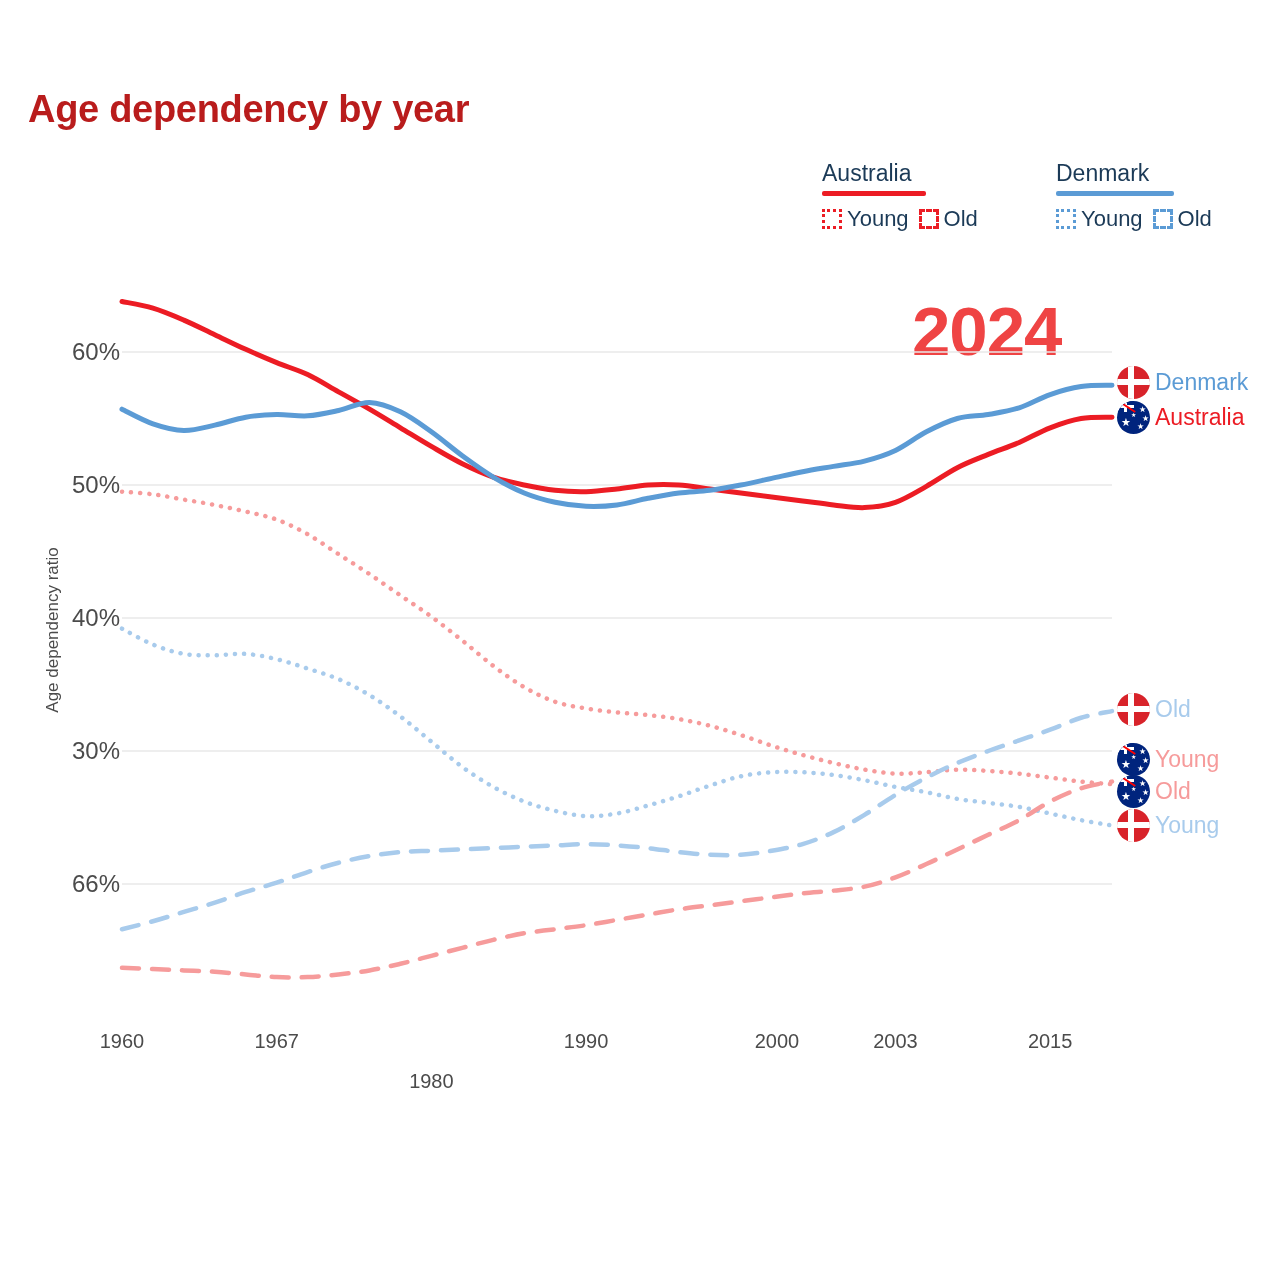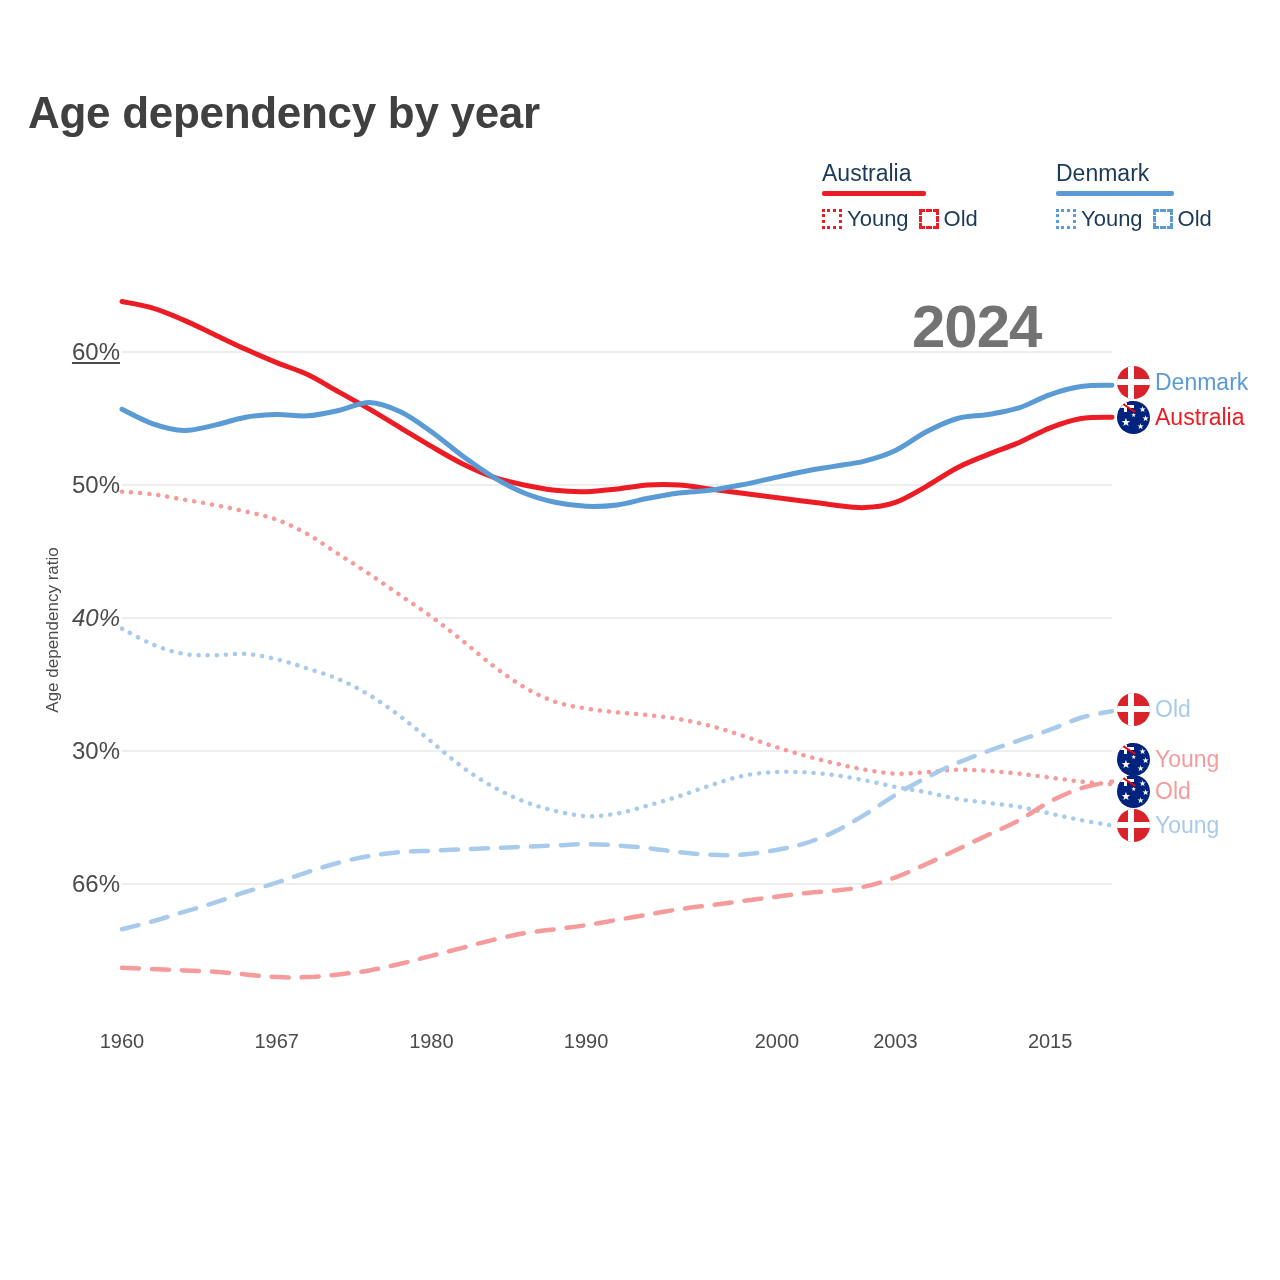--- a/index.html
+++ b/index.html
@@ -15,23 +15,23 @@
     overflow: hidden;
   }
   #page {
     position: absolute;
     inset: 0;
   }
   .chart-title {
     position: absolute;
     left: 28px;
     top: 88px;
-    font-size: 44px;
+    font-size: 38px;
     font-weight: bold;
-    color: #404040;
+    color: #b91c1c;
     letter-spacing: -0.3px;
   }
 
   
   .legend {
     position: absolute;
     left: 812px;
     top: 160px;
     width: 450px;
     height: 80px;
@@ -96,23 +96,23 @@
     width: 200px;
     text-align: center;
     transform: rotate(-90deg);
     font-size: 17px;
     color: #4b4b4b;
   }
   .watermark-year {
     position: absolute;
     left: 912px;
     top: 292px;
-    font-size: 60px;
+    font-size: 69px;
     font-weight: bold;
-    color: #737373;
+    color: #ef4444;
     letter-spacing: -1px;
   }
   .ytick {
     position: absolute;
     right: 1160px;
     width: 120px;
     text-align: right;
     font-size: 24px;
     color: #4b4b4b;
     transform: translateY(-14px);
@@ -263,28 +263,28 @@
         <path d="M 122.00 301.46 C 127.16 302.57, 142.63 305.01, 152.94 308.11 C 163.25 311.21, 173.56 315.65, 183.88 320.08 C 194.19 324.51, 204.50 329.83, 214.81 334.71 C 225.13 339.59, 235.44 344.69, 245.75 349.34 C 256.06 353.99, 266.38 358.43, 276.69 362.64 C 287.00 366.85, 297.31 369.73, 307.63 374.61 C 317.94 379.49, 328.25 386.14, 338.56 391.90 C 348.88 397.66, 359.19 403.20, 369.50 409.19 C 379.81 415.17, 390.13 421.60, 400.44 427.81 C 410.75 434.02, 421.06 440.45, 431.38 446.43 C 441.69 452.41, 452.00 458.62, 462.31 463.72 C 472.63 468.82, 482.94 473.47, 493.25 477.02 C 503.56 480.57, 513.88 482.78, 524.19 485.00 C 534.50 487.22, 544.81 489.21, 555.13 490.32 C 565.44 491.43, 575.75 491.87, 586.06 491.65 C 596.38 491.43, 606.69 490.10, 617.00 488.99 C 627.31 487.88, 637.63 485.67, 647.94 485.00 C 658.25 484.33, 668.56 484.33, 678.88 485.00 C 689.19 485.67, 699.50 487.66, 709.81 488.99 C 720.13 490.32, 730.44 491.65, 740.75 492.98 C 751.06 494.31, 761.38 495.64, 771.69 496.97 C 782.00 498.30, 792.31 499.63, 802.63 500.96 C 812.94 502.29, 823.25 503.84, 833.56 504.95 C 843.88 506.06, 854.19 508.05, 864.50 507.61 C 874.81 507.17, 885.13 505.84, 895.44 502.29 C 905.75 498.74, 916.06 492.09, 926.38 486.33 C 936.69 480.57, 947.00 473.03, 957.31 467.71 C 967.63 462.39, 977.94 458.62, 988.25 454.41 C 998.56 450.20, 1008.88 446.87, 1019.19 442.44 C 1029.50 438.01, 1039.81 431.80, 1050.13 427.81 C 1060.44 423.82, 1070.75 420.27, 1081.06 418.50 C 1091.38 416.73, 1106.84 417.39, 1112.00 417.17" fill="none" stroke="#ec1c24" stroke-linecap="round" stroke-linejoin="round" stroke-width="5"></path>
         <path d="M 122.00 409.19 C 127.16 411.63, 142.63 420.27, 152.94 423.82 C 163.25 427.37, 173.56 430.25, 183.88 430.47 C 194.19 430.69, 204.50 427.37, 214.81 425.15 C 225.13 422.93, 235.44 418.94, 245.75 417.17 C 256.06 415.40, 266.38 414.73, 276.69 414.51 C 287.00 414.29, 297.31 416.50, 307.63 415.84 C 317.94 415.17, 328.25 412.74, 338.56 410.52 C 348.88 408.30, 359.19 402.32, 369.50 402.54 C 379.81 402.76, 390.13 406.97, 400.44 411.85 C 410.75 416.73, 421.06 424.49, 431.38 431.80 C 441.69 439.12, 452.00 448.20, 462.31 455.74 C 472.63 463.28, 482.94 470.81, 493.25 477.02 C 503.56 483.23, 513.88 488.77, 524.19 492.98 C 534.50 497.19, 544.81 500.07, 555.13 502.29 C 565.44 504.51, 575.75 505.84, 586.06 506.28 C 596.38 506.72, 606.69 506.28, 617.00 504.95 C 627.31 503.62, 637.63 500.30, 647.94 498.30 C 658.25 496.31, 668.56 494.31, 678.88 492.98 C 689.19 491.65, 699.50 491.65, 709.81 490.32 C 720.13 488.99, 730.44 487.00, 740.75 485.00 C 751.06 483.00, 761.38 480.57, 771.69 478.35 C 782.00 476.13, 792.31 473.69, 802.63 471.70 C 812.94 469.70, 823.25 468.15, 833.56 466.38 C 843.88 464.61, 854.19 463.72, 864.50 461.06 C 874.81 458.40, 885.13 455.30, 895.44 450.42 C 905.75 445.54, 916.06 437.12, 926.38 431.80 C 936.69 426.48, 947.00 421.38, 957.31 418.50 C 967.63 415.62, 977.94 416.28, 988.25 414.51 C 998.56 412.74, 1008.88 411.19, 1019.19 407.86 C 1029.50 404.54, 1039.81 398.11, 1050.13 394.56 C 1060.44 391.01, 1070.75 388.13, 1081.06 386.58 C 1091.38 385.03, 1106.84 385.47, 1112.00 385.25" fill="none" stroke="#5b9bd5" stroke-linecap="round" stroke-linejoin="round" stroke-width="5"></path>
         <path d="M 122.00 491.65 C 127.16 492.09, 142.63 492.98, 152.94 494.31 C 163.25 495.64, 173.56 497.86, 183.88 499.63 C 194.19 501.40, 204.50 502.96, 214.81 504.95 C 225.13 506.95, 235.44 509.16, 245.75 511.60 C 256.06 514.04, 266.38 515.81, 276.69 519.58 C 287.00 523.35, 297.31 528.45, 307.63 534.21 C 317.94 539.97, 328.25 547.51, 338.56 554.16 C 348.88 560.81, 359.19 567.24, 369.50 574.11 C 379.81 580.98, 390.13 588.30, 400.44 595.39 C 410.75 602.48, 421.06 609.13, 431.38 616.67 C 441.69 624.21, 452.00 632.41, 462.31 640.61 C 472.63 648.81, 482.94 658.12, 493.25 665.88 C 503.56 673.64, 513.88 681.18, 524.19 687.16 C 534.50 693.15, 544.81 698.24, 555.13 701.79 C 565.44 705.34, 575.75 706.67, 586.06 708.44 C 596.38 710.21, 606.69 711.32, 617.00 712.43 C 627.31 713.54, 637.63 713.98, 647.94 715.09 C 658.25 716.20, 668.56 717.31, 678.88 719.08 C 689.19 720.85, 699.50 723.07, 709.81 725.73 C 720.13 728.39, 730.44 731.71, 740.75 735.04 C 751.06 738.37, 761.38 742.36, 771.69 745.68 C 782.00 749.01, 792.31 752.11, 802.63 754.99 C 812.94 757.87, 823.25 760.53, 833.56 762.97 C 843.88 765.41, 854.19 767.85, 864.50 769.62 C 874.81 771.39, 885.13 773.17, 895.44 773.61 C 905.75 774.05, 916.06 772.94, 926.38 772.28 C 936.69 771.62, 947.00 769.84, 957.31 769.62 C 967.63 769.40, 977.94 770.29, 988.25 770.95 C 998.56 771.62, 1008.88 772.50, 1019.19 773.61 C 1029.50 774.72, 1039.81 776.27, 1050.13 777.60 C 1060.44 778.93, 1070.75 780.48, 1081.06 781.59 C 1091.38 782.70, 1106.84 783.81, 1112.00 784.25" fill="none" stroke="#f69b9b" stroke-linecap="round" stroke-linejoin="round" stroke-width="4.5" stroke-dasharray="0.1 9"></path>
         <path d="M 122.00 628.64 C 127.16 631.30, 142.63 640.39, 152.94 644.60 C 163.25 648.81, 173.56 652.14, 183.88 653.91 C 194.19 655.68, 204.50 655.24, 214.81 655.24 C 225.13 655.24, 235.44 653.25, 245.75 653.91 C 256.06 654.58, 266.38 656.79, 276.69 659.23 C 287.00 661.67, 297.31 665.21, 307.63 668.54 C 317.94 671.87, 328.25 674.75, 338.56 679.18 C 348.88 683.61, 359.19 688.93, 369.50 695.14 C 379.81 701.35, 390.13 708.66, 400.44 716.42 C 410.75 724.18, 421.06 733.27, 431.38 741.69 C 441.69 750.11, 452.00 759.42, 462.31 766.96 C 472.63 774.50, 482.94 781.15, 493.25 786.91 C 503.56 792.67, 513.88 797.55, 524.19 801.54 C 534.50 805.53, 544.81 808.41, 555.13 810.85 C 565.44 813.29, 575.75 815.73, 586.06 816.17 C 596.38 816.61, 606.69 815.28, 617.00 813.51 C 627.31 811.74, 637.63 808.41, 647.94 805.53 C 658.25 802.65, 668.56 799.55, 678.88 796.22 C 689.19 792.89, 699.50 788.91, 709.81 785.58 C 720.13 782.25, 730.44 778.49, 740.75 776.27 C 751.06 774.05, 761.38 772.94, 771.69 772.28 C 782.00 771.62, 792.31 771.84, 802.63 772.28 C 812.94 772.72, 823.25 773.61, 833.56 774.94 C 843.88 776.27, 854.19 778.26, 864.50 780.26 C 874.81 782.25, 885.13 784.92, 895.44 786.91 C 905.75 788.91, 916.06 790.24, 926.38 792.23 C 936.69 794.23, 947.00 797.11, 957.31 798.88 C 967.63 800.65, 977.94 801.54, 988.25 802.87 C 998.56 804.20, 1008.88 805.09, 1019.19 806.86 C 1029.50 808.63, 1039.81 811.29, 1050.13 813.51 C 1060.44 815.73, 1070.75 818.17, 1081.06 820.16 C 1091.38 822.16, 1106.84 824.59, 1112.00 825.48" fill="none" stroke="#a8cbec" stroke-linecap="round" stroke-linejoin="round" stroke-width="4.5" stroke-dasharray="0.1 9"></path>
         <path d="M 122.00 967.79 C 127.16 968.01, 142.63 968.68, 152.94 969.12 C 163.25 969.56, 173.56 970.01, 183.88 970.45 C 194.19 970.89, 204.50 971.12, 214.81 971.78 C 225.13 972.45, 235.44 973.55, 245.75 974.44 C 256.06 975.33, 266.38 976.66, 276.69 977.10 C 287.00 977.54, 297.31 977.54, 307.63 977.10 C 317.94 976.66, 328.25 975.55, 338.56 974.44 C 348.88 973.33, 359.19 972.22, 369.50 970.45 C 379.81 968.68, 390.13 966.24, 400.44 963.80 C 410.75 961.36, 421.06 958.48, 431.38 955.82 C 441.69 953.16, 452.00 950.50, 462.31 947.84 C 472.63 945.18, 482.94 942.30, 493.25 939.86 C 503.56 937.42, 513.88 934.98, 524.19 933.21 C 534.50 931.44, 544.81 930.55, 555.13 929.22 C 565.44 927.89, 575.75 926.78, 586.06 925.23 C 596.38 923.68, 606.69 921.68, 617.00 919.91 C 627.31 918.14, 637.63 916.36, 647.94 914.59 C 658.25 912.82, 668.56 910.82, 678.88 909.27 C 689.19 907.72, 699.50 906.61, 709.81 905.28 C 720.13 903.95, 730.44 902.62, 740.75 901.29 C 751.06 899.96, 761.38 898.63, 771.69 897.30 C 782.00 895.97, 792.31 894.42, 802.63 893.31 C 812.94 892.20, 823.25 891.76, 833.56 890.65 C 843.88 889.54, 854.19 888.88, 864.50 886.66 C 874.81 884.44, 885.13 881.12, 895.44 877.35 C 905.75 873.58, 916.06 868.71, 926.38 864.05 C 936.69 859.40, 947.00 854.30, 957.31 849.42 C 967.63 844.54, 977.94 839.67, 988.25 834.79 C 998.56 829.91, 1008.88 825.70, 1019.19 820.16 C 1029.50 814.62, 1039.81 806.86, 1050.13 801.54 C 1060.44 796.22, 1070.75 791.57, 1081.06 788.24 C 1091.38 784.91, 1106.84 782.70, 1112.00 781.59" fill="none" stroke="#f69b9b" stroke-linecap="round" stroke-linejoin="round" stroke-width="4.5" stroke-dasharray="17 13"></path>
         <path d="M 122.00 929.22 C 127.16 927.89, 142.63 924.12, 152.94 921.24 C 163.25 918.36, 173.56 915.03, 183.88 911.93 C 194.19 908.83, 204.50 905.95, 214.81 902.62 C 225.13 899.29, 235.44 895.31, 245.75 891.98 C 256.06 888.65, 266.38 885.99, 276.69 882.67 C 287.00 879.35, 297.31 875.36, 307.63 872.03 C 317.94 868.71, 328.25 865.38, 338.56 862.72 C 348.88 860.06, 359.19 857.84, 369.50 856.07 C 379.81 854.30, 390.13 852.97, 400.44 852.08 C 410.75 851.19, 421.06 851.19, 431.38 850.75 C 441.69 850.31, 452.00 849.86, 462.31 849.42 C 472.63 848.98, 482.94 848.53, 493.25 848.09 C 503.56 847.65, 513.88 847.20, 524.19 846.76 C 534.50 846.32, 544.81 845.87, 555.13 845.43 C 565.44 844.99, 575.75 844.10, 586.06 844.10 C 596.38 844.10, 606.69 844.77, 617.00 845.43 C 627.31 846.10, 637.63 846.98, 647.94 848.09 C 658.25 849.20, 668.56 850.97, 678.88 852.08 C 689.19 853.19, 699.50 854.30, 709.81 854.74 C 720.13 855.18, 730.44 855.40, 740.75 854.74 C 751.06 854.08, 761.38 852.52, 771.69 850.75 C 782.00 848.98, 792.31 847.20, 802.63 844.10 C 812.94 841.00, 823.25 837.01, 833.56 832.13 C 843.88 827.25, 854.19 821.05, 864.50 814.84 C 874.81 808.63, 885.13 801.10, 895.44 794.89 C 905.75 788.68, 916.06 782.92, 926.38 777.60 C 936.69 772.28, 947.00 767.40, 957.31 762.97 C 967.63 758.54, 977.94 754.77, 988.25 751.00 C 998.56 747.23, 1008.88 743.91, 1019.19 740.36 C 1029.50 736.81, 1039.81 733.49, 1050.13 729.72 C 1060.44 725.95, 1070.75 720.85, 1081.06 717.75 C 1091.38 714.65, 1106.84 712.21, 1112.00 711.10" fill="none" stroke="#a8cbec" stroke-linecap="round" stroke-linejoin="round" stroke-width="4.5" stroke-dasharray="17 13"></path>
       </svg>
     <div id="ytick-layer">
         <div class="ytick" style="top: 884px;">66%</div>
         <div class="ytick" style="top: 751px;">30%</div>
-        <div class="ytick" style="top: 618px; font-style: italic;">40%</div>
+        <div class="ytick" style="top: 618px;">40%</div>
         <div class="ytick" style="top: 485px;">50%</div>
-        <div class="ytick" style="top: 352px; text-decoration: underline;">60%</div>
+        <div class="ytick" style="top: 352px;">60%</div>
       </div>
     <div id="xtick-layer">
         <div class="xtick" style="left: 62px;">1960</div>
         <div class="xtick" style="left: 216.688px;">1967</div>
-        <div class="xtick" style="left: 371.375px;">1980</div>
+        <div class="xtick" style="left: 371.375px; margin-top: 40px;">1980</div>
         <div class="xtick" style="left: 526.062px;">1990</div>
         <div class="xtick" style="left: 717px;">2000</div>
         <div class="xtick" style="left: 835.438px;">2003</div>
         <div class="xtick" style="left: 990.125px;">2015</div>
       </div>
   </div>
 
   <div id="end-label-layer">
       <div class="end-label" style="left: 1117px; top: 366px;">
         <div class="flag dk"></div>

